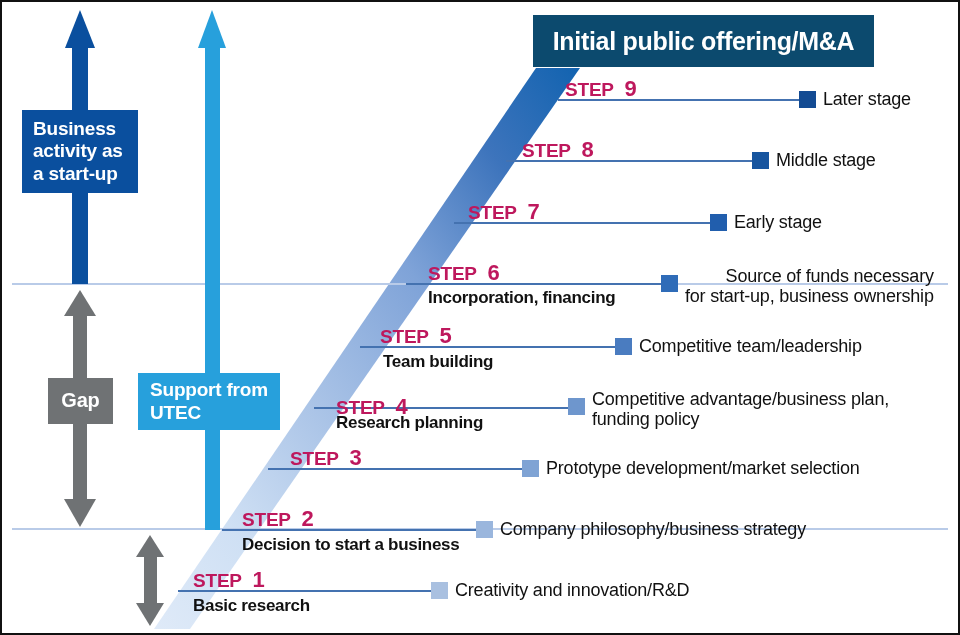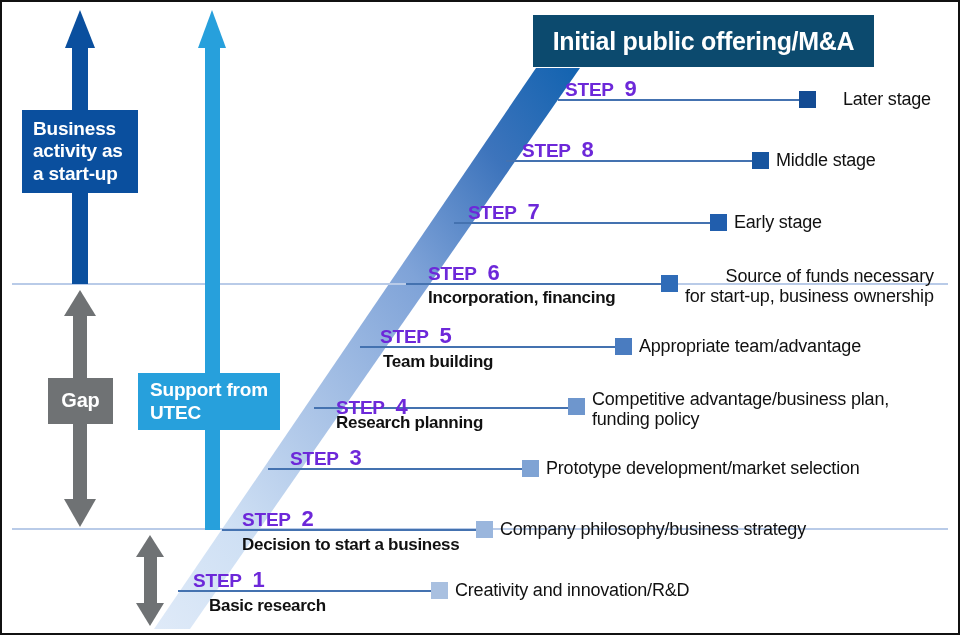--- a/index.html
+++ b/index.html
@@ -62,21 +62,21 @@
     letter-spacing:-0.2px;
     justify-content:center;
   }
 
   
   .step-line{
     position:absolute;height:2px;background:#4472b0;
   }
   .step-title{
     position:absolute;
-    color:#6d28d9;
+    color:#be185d;
     font-weight:bold;
     font-size:19px;
     letter-spacing:-0.2px;
     white-space:nowrap;
   }
   .step-title .num{font-size:22px;}
   .step-sub{
     position:absolute;
     color:#111111;
     font-weight:bold;
@@ -158,21 +158,21 @@
 
   <div class="box box-ipo" style="left:531px;top:13px;width:341px;height:52px;">Initial public offering/M&amp;A</div>
 
 
   <div class="step-line" style="left:556px;top:97px;width:246px;"></div>
   <div class="step-title" style="left:563px;top:74px;">
     <span>STEP</span>
     <span class="num" style="margin-left: 6px;">9</span>
   </div>
   <div class="step-marker" style="left:797px;top:89px;background:#134b93;"></div>
-  <div class="step-desc" style="left:821px;top:87px;margin-left:20px;">Later stage</div>
+  <div class="step-desc" style="left:821px;top:87px;">Later stage</div>
 
   <div class="step-line" style="left:504px;top:158px;width:248px;"></div>
   <div class="step-title" style="left:520px;top:135px;">
     <span>STEP</span>
     <span class="num" style="margin-left: 6px;">8</span>
   </div>
   <div class="step-marker" style="left:750px;top:150px;background:#17559f;"></div>
   <div class="step-desc" style="left:774px;top:148px;">Middle stage</div>
 
   <div class="step-line" style="left:452px;top:220px;width:258px;"></div>
@@ -193,21 +193,21 @@
   <div class="step-desc" style="left:683px;top:264px;text-align:right;">Source of funds necessary
 for start-up, business ownership</div>
 
   <div class="step-line" style="left:358px;top:344px;width:256px;"></div>
   <div class="step-title" style="left:378px;top:321px;">
     <span>STEP</span>
     <span class="num" style="margin-left: 6px;">5</span>
   </div>
   <div class="step-sub" style="left:381px;top:350px;">Team building</div>
   <div class="step-marker" style="left:613px;top:336px;background:#4a7cc0;"></div>
-  <div class="step-desc" style="left:637px;top:334px;">Appropriate team/advantage</div>
+  <div class="step-desc" style="left:637px;top:334px;">Competitive team/leadership</div>
 
   <div class="step-line" style="left:312px;top:405px;width:258px;"></div>
   <div class="step-title" style="left:334px;top:382px;margin-top:10px;">
     <span>STEP</span>
     <span class="num" style="margin-left: 6px;">4</span>
   </div>
   <div class="step-sub" style="left:334px;top:411px;">Research planning</div>
   <div class="step-marker" style="left:566px;top:396px;background:#6e96cd;"></div>
   <div class="step-desc" style="left:590px;top:387px;">Competitive advantage/business plan,
 funding policy</div>
@@ -227,17 +227,17 @@
   </div>
   <div class="step-sub" style="left:240px;top:533px;">Decision to start a business</div>
   <div class="step-marker" style="left:474px;top:519px;background:#9ab6dd;"></div>
   <div class="step-desc" style="left:498px;top:517px;">Company philosophy/business strategy</div>
 
   <div class="step-line" style="left:176px;top:588px;width:256px;"></div>
   <div class="step-title" style="left:191px;top:565px;">
     <span>STEP</span>
     <span class="num" style="margin-left: 6px;">1</span>
   </div>
-  <div class="step-sub" style="left:207px;top:594px;">Basic research</div>
+  <div class="step-sub" style="left:191px;top:594px;">Basic research</div>
   <div class="step-marker" style="left:429px;top:580px;background:#a9c0e0;"></div>
   <div class="step-desc" style="left:453px;top:578px;">Creativity and innovation/R&amp;D</div>
 
 </div>
 
 </body></html>

